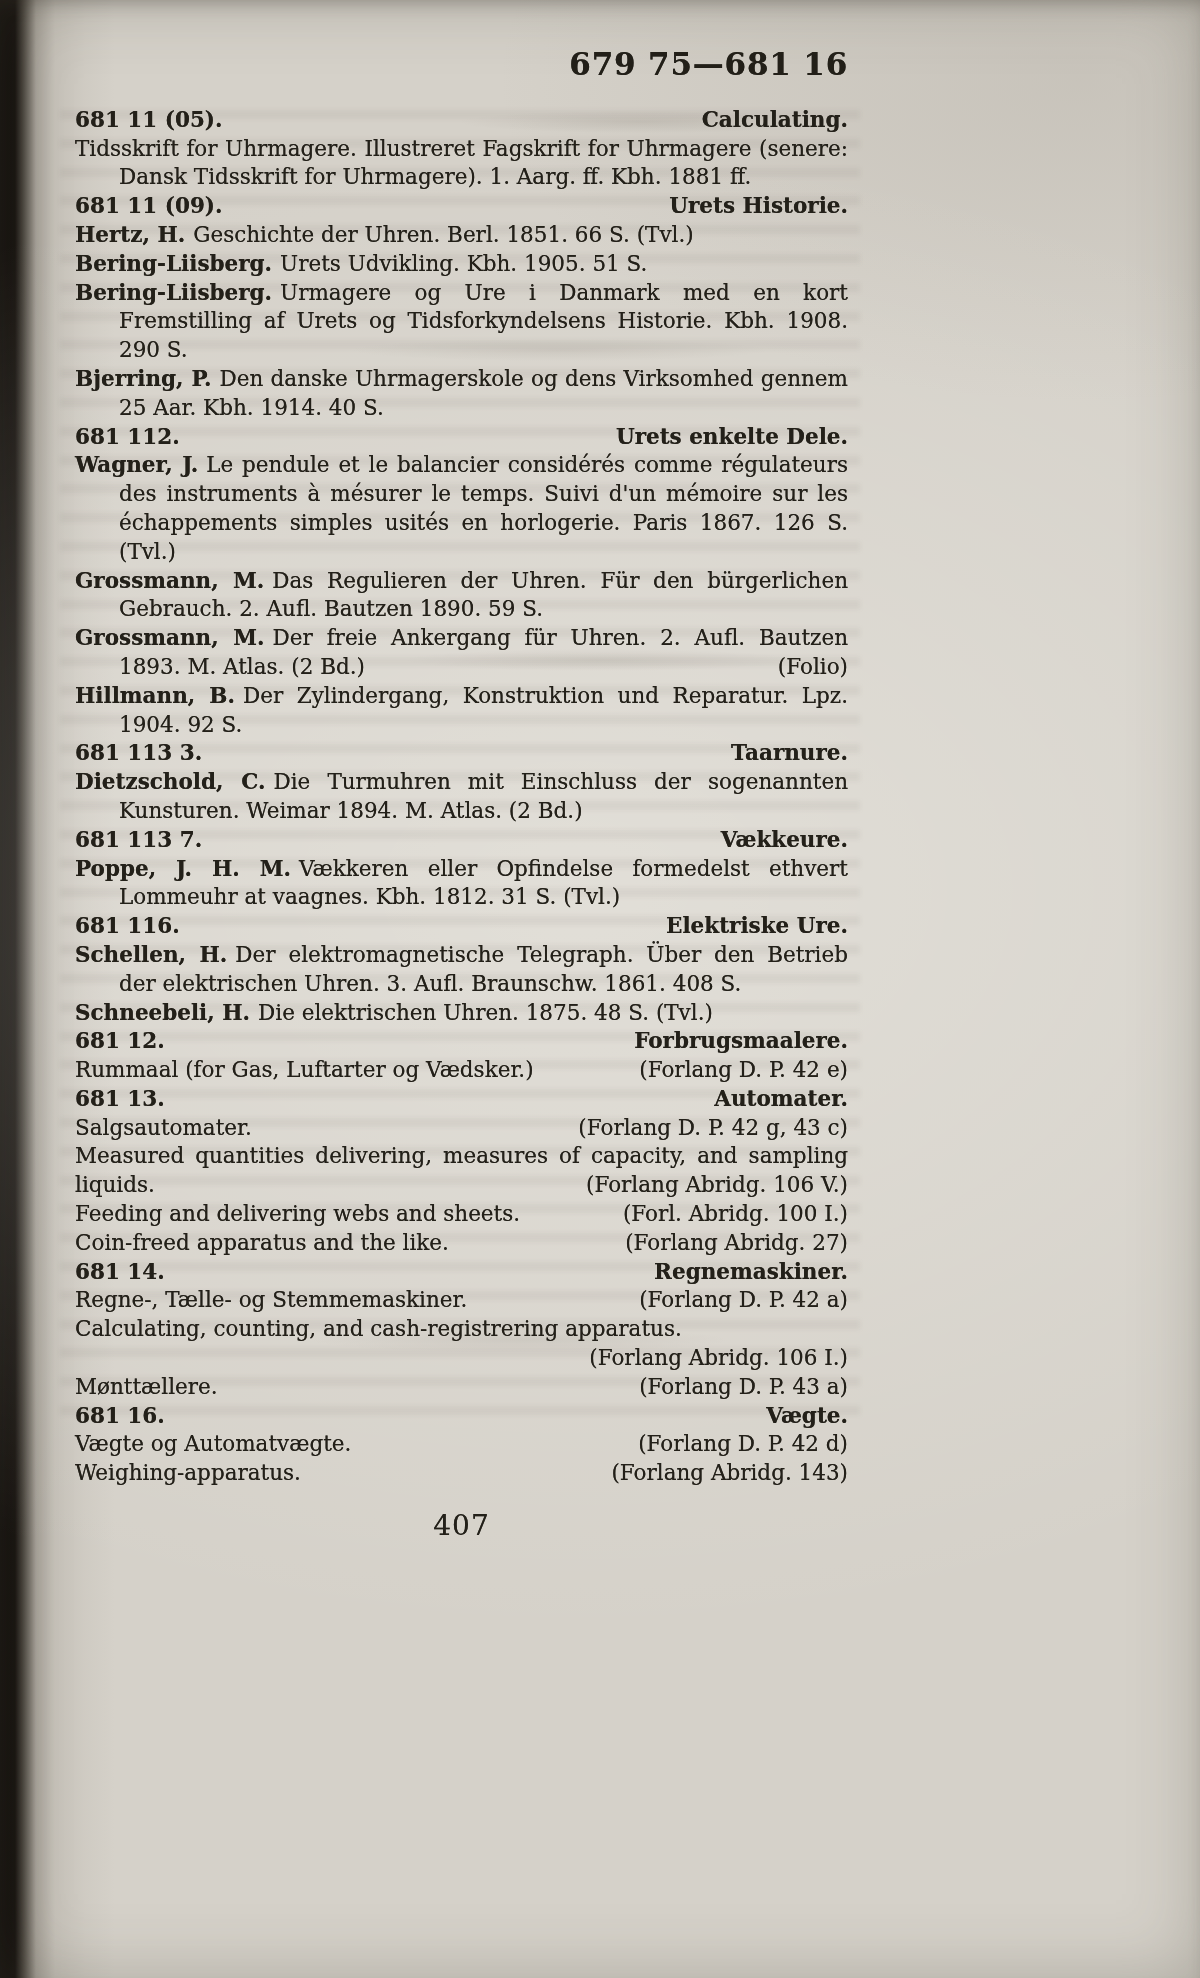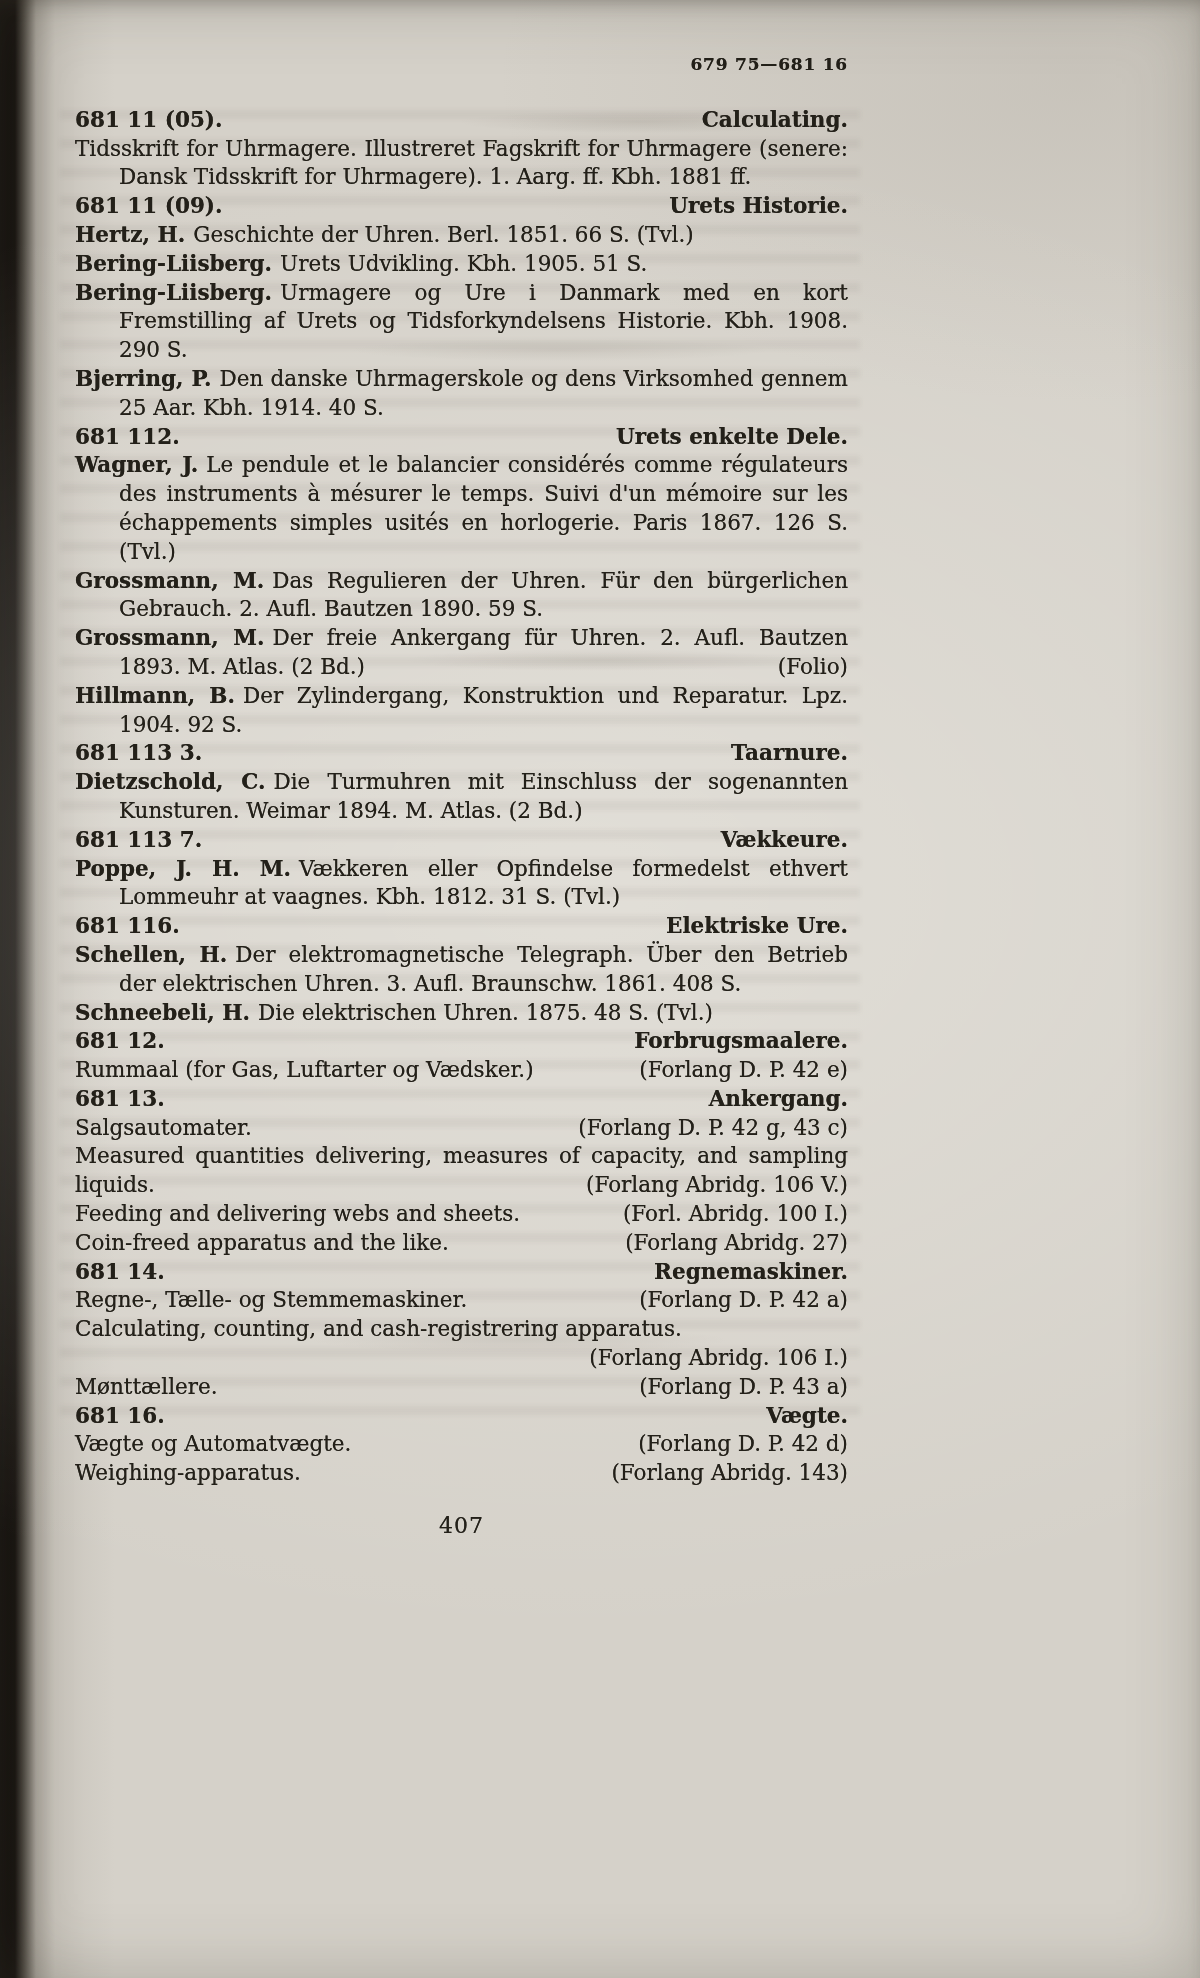--- a/index.html
+++ b/index.html
@@ -38,39 +38,39 @@
     left: 75px; top: 50px;
     width: 773px;
     font-size: 21.5px;
     line-height: 28.8px;
     text-align: justify;
     text-shadow: 0 0 0.5px rgba(35,32,25,0.75);
   }
   .running-header {
     text-align: right;
     font-weight: 700;
-    font-size: 17px;
+    font-size: 31px;
     letter-spacing: 0.8px;
     margin: 0 0 27px 0;
   }
   .sec-head {
     display: flex;
     justify-content: space-between;
     font-weight: 700;
     gap: 32px;
   }
   .entry { margin: 0; position: relative; }
   .hang { padding-left: 44px; text-indent: -44px; }
   .lead { font-weight: 700; margin-right: 8px; }
   .ref { position: absolute; right: 0; bottom: 0; white-space: nowrap; text-indent: 0; }
   .ref.block { position: static; display: block; text-align: right; white-space: normal; }
   .page-number {
     text-align: center;
     margin-top: 24px;
-    font-size: 22px;
+    font-size: 28px;
     letter-spacing: 1px;
   }
 </style>
 </head>
 <body>
 
 <div class="bleed-overlay"></div>
 
 <div class="page">
 
@@ -135,21 +135,21 @@
     <div class="sec-head">
       <span>681 12.</span>
       <span>Forbrugsmaalere.</span>
     </div>
     <p class="entry"><span>Rummaal (for Gas, Luftarter og Vædsker.)</span><span class="ref">(Forlang D. P. 42 e)</span></p>
   </section>
 
   <section>
     <div class="sec-head">
       <span>681 13.</span>
-      <span>Ankergang.</span>
+      <span>Automater.</span>
     </div>
     <p class="entry"><span>Salgsautomater.</span><span class="ref">(Forlang D. P. 42 g, 43 c)</span></p>
     <p class="entry"><span>Measured quantities delivering, measures of capacity, and sampling liquids.</span><span class="ref">(Forlang Abridg. 106 V.)</span></p>
     <p class="entry"><span>Feeding and delivering webs and sheets.</span><span class="ref">(Forl. Abridg. 100 I.)</span></p>
     <p class="entry"><span>Coin-freed apparatus and the like.</span><span class="ref">(Forlang Abridg. 27)</span></p>
   </section>
 
   <section>
     <div class="sec-head">
       <span>681 14.</span>

